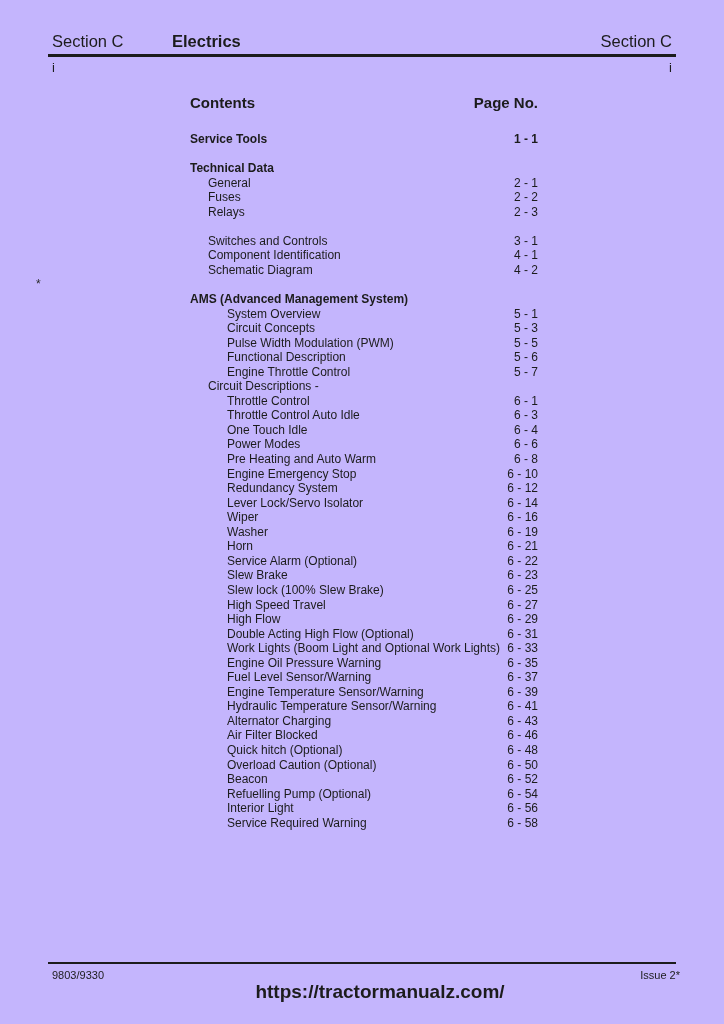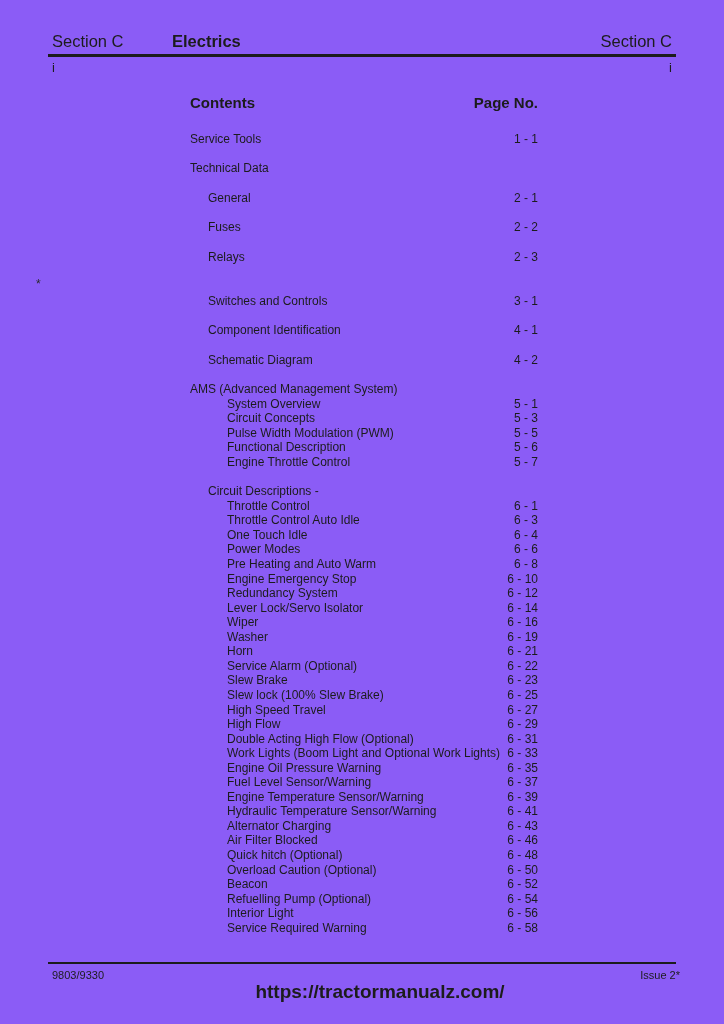--- a/index.html
+++ b/index.html
@@ -5,21 +5,21 @@
   html, body {
     margin: 0;
     padding: 0;
     background: #e8e8e8;
   }
   .page {
     position: relative;
     width: 724px;
     height: 1024px;
     margin: 0 auto;
-    background: #8b5cf6;
+    background: #c4b5fd;
     font-family: "Liberation Sans", sans-serif;
     color: #1c1c1c;
     overflow: hidden;
   }
   
   .header-row {
     position: absolute;
     left: 52px;
     right: 52px;
     top: 31px;
@@ -80,22 +80,22 @@
     margin-bottom: 20px;
   }
   .toc-section { margin-bottom: 14.55px; }
   .toc-row {
     display: flex;
     align-items: baseline;
     font-size: 12px;
     line-height: 14.55px;
     white-space: nowrap;
   }
-  .toc-row.bold { font-weight: normal; }
-  .toc-row.ind1 .toc-label { padding-left: 18px; margin-top: 15px; }
+  .toc-row.bold { font-weight: bold; }
+  .toc-row.ind1 .toc-label { padding-left: 18px; }
   .toc-row.ind2 .toc-label { padding-left: 37px; }
   .toc-label { flex: 1 1 auto; }
   .toc-page {
     flex: 0 0 auto;
     margin-left: auto;
     text-align: right;
   }
   
   .footer-rule {
     position: absolute;

